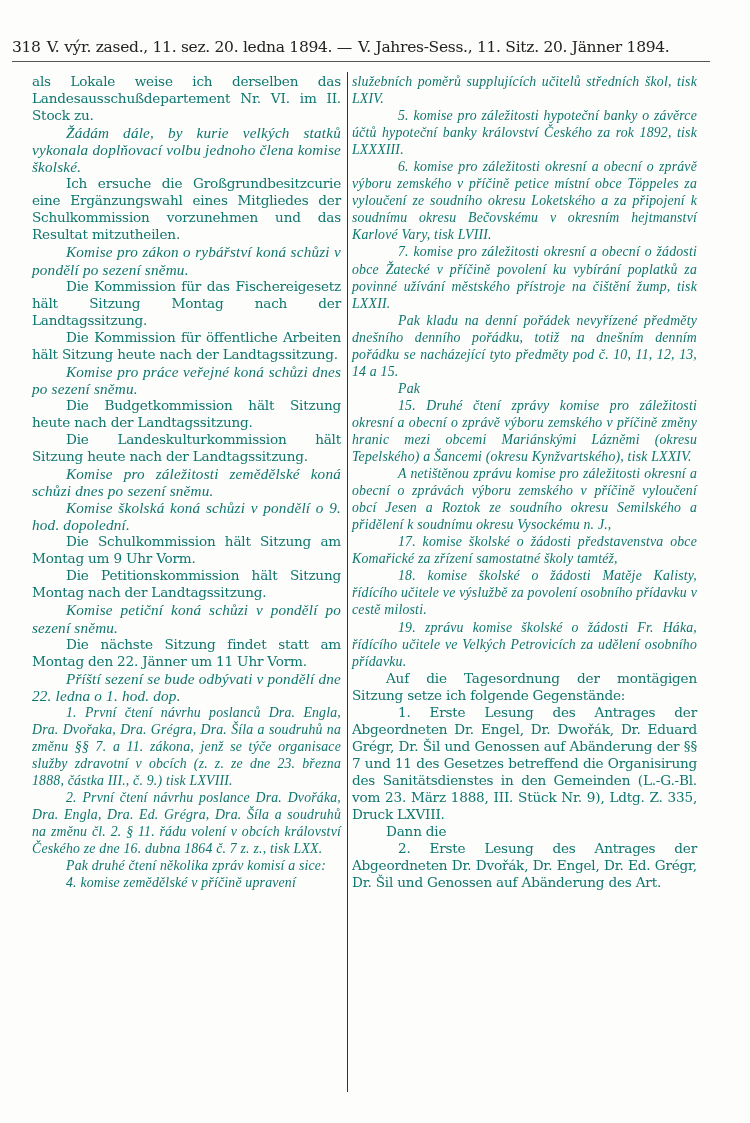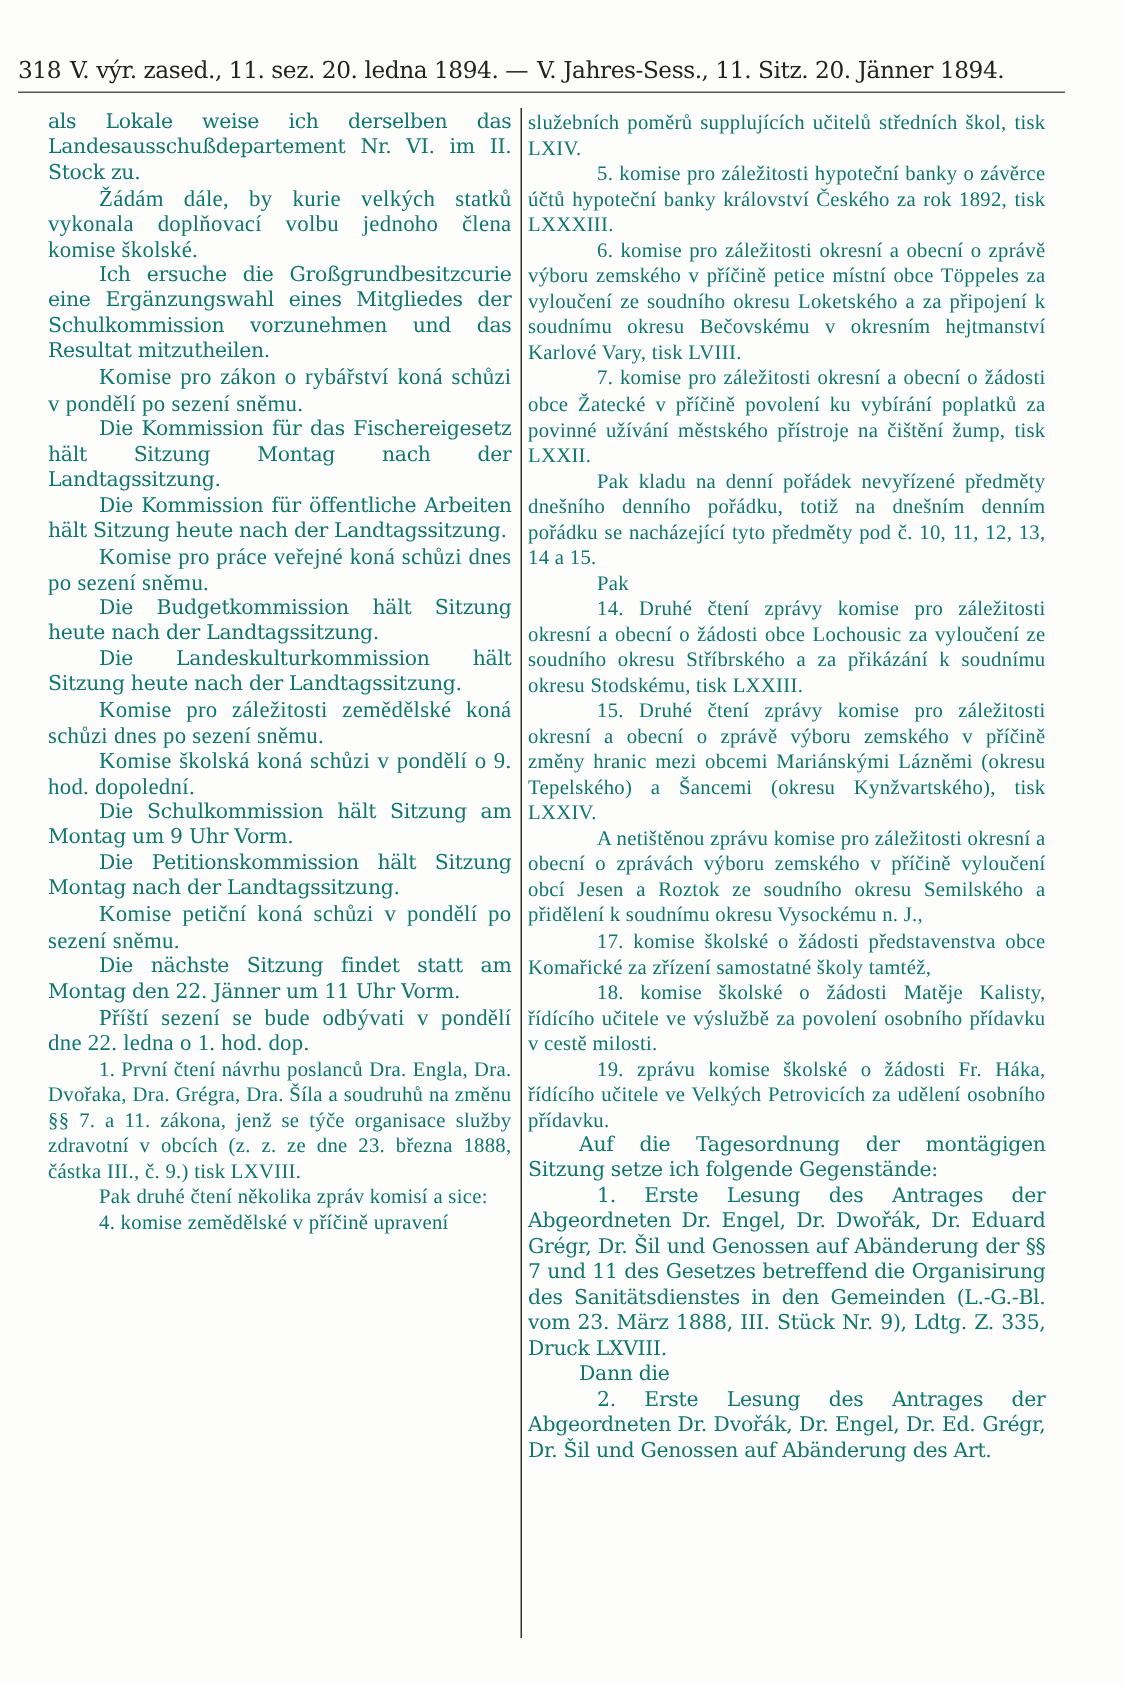--- a/index.html
+++ b/index.html
@@ -18,21 +18,21 @@
       position: absolute; top: 73px;
       font-family: "Liberation Serif", serif; font-size: 15.1px; line-height: 17.05px;
       text-align: justify; color: #0f766e;
     }
     .col.left { left: 32px; width: 309px; }
     .col.right { left: 352px; width: 345px; }
     .col p { margin: 0; text-indent: 34px; }
     .col p.cont { text-indent: 0; }
     .col p.deep { text-indent: 46px; }
     .fr { font-family: "DejaVu Serif", serif; font-size: 13.6px; letter-spacing: -0.2px; }
-    .cz { font-family: "Liberation Serif", serif; font-size: 15.2px; letter-spacing: 0.2px; }
+    .cz { font-family: "Liberation Serif", serif; font-size: 15.2px; letter-spacing: 0.2px; font-style: italic; }
     .sm { font-size: 13.8px; }
   </style>
 </head>
 <body>
 
 <div class="page">
   <div class="header">
     <span class="num">318</span><span>V. výr. zased., 11. sez. 20. ledna 1894. —</span><span>V. Jahres-Sess., 11. Sitz. 20. Jänner 1894.</span>
   </div>
   <div class="header-rule" style="width:698px"></div>
@@ -49,31 +49,31 @@
       <p class="fr">Die Budgetkommission hält Sitzung heute nach der Landtagssitzung.</p>
       <p class="fr">Die Landeskulturkommission hält Sitzung heute nach der Landtagssitzung.</p>
       <p class="cz">Komise pro záležitosti zemědělské koná schůzi dnes po sezení sněmu.</p>
       <p class="cz">Komise školská koná schůzi v pondělí o 9. hod. dopolední.</p>
       <p class="fr">Die Schulkommission hält Sitzung am Montag um 9 Uhr Vorm.</p>
       <p class="fr">Die Petitionskommission hält Sitzung Montag nach der Landtagssitzung.</p>
       <p class="cz">Komise petiční koná schůzi v pondělí po sezení sněmu.</p>
       <p class="fr">Die nächste Sitzung findet statt am Montag den 22. Jänner um 11 Uhr Vorm.</p>
       <p class="cz">Příští sezení se bude odbývati v pondělí dne 22. ledna o 1. hod. dop.</p>
       <p class="cz sm">1. První čtení návrhu poslanců Dra. Engla, Dra. Dvořaka, Dra. Grégra, Dra. Šíla a soudruhů na změnu §§ 7. a 11. zákona, jenž se týče organisace služby zdravotní v obcích (z. z. ze dne 23. března 1888, částka III., č. 9.) tisk LXVIII.</p>
+      <p class="cz sm">2. První čtení návrhu poslance Dra. Dvořáka, Dra. Engla, Dra. Ed. Grégra, Dra. Šíla a soudruhů na změnu čl. 2. § 11. řádu volení v obcích království Českého ze dne 16. dubna 1864 č. 7 z. z., tisk LXX.</p>
       <p class="cz sm">Pak druhé čtení několika zpráv komisí a sice:</p>
       <p class="cz sm">4. komise zemědělské v příčině upravení</p>
     </div>
   <div class="col right" id="right-col">
       <p class="cz sm cont">služebních poměrů supplujících učitelů středních škol, tisk LXIV.</p>
       <p class="cz sm deep">5. komise pro záležitosti hypoteční banky o závěrce účtů hypoteční banky království Českého za rok 1892, tisk LXXXIII.</p>
       <p class="cz sm deep">6. komise pro záležitosti okresní a obecní o zprávě výboru zemského v příčině petice místní obce Töppeles za vyloučení ze soudního okresu Loketského a za připojení k soudnímu okresu Bečovskému v okresním hejtmanství Karlové Vary, tisk LVIII.</p>
       <p class="cz sm deep">7. komise pro záležitosti okresní a obecní o žádosti obce Žatecké v příčině povolení ku vybírání poplatků za povinné užívání městského přístroje na čištění žump, tisk LXXII.</p>
       <p class="cz sm deep">Pak kladu na denní pořádek nevyřízené předměty dnešního denního pořádku, totiž na dnešním denním pořádku se nacházející tyto předměty pod č. 10, 11, 12, 13, 14 a 15.</p>
       <p class="cz sm deep">Pak</p>
-      <p class="cz sm deep">14. Druhé čtení zprávy komise pro záležitosti okresní a obecní o žádosti obce Lochousic za vyloučení ze soudního okresu Stříbrského a za přikázání k soudnímu okresu Stodskému, tisk LXXIII.</p>
       <p class="cz sm deep">15. Druhé čtení zprávy komise pro záležitosti okresní a obecní o zprávě výboru zemského v příčině změny hranic mezi obcemi Mariánskými Lázněmi (okresu Tepelského) a Šancemi (okresu Kynžvartského), tisk LXXIV.</p>
       <p class="cz sm deep">A netištěnou zprávu komise pro záležitosti okresní a obecní o zprávách výboru zemského v příčině vyloučení obcí Jesen a Roztok ze soudního okresu Semilského a přidělení k soudnímu okresu Vysockému n. J.,</p>
       <p class="cz sm deep">17. komise školské o žádosti představenstva obce Komařické za zřízení samostatné školy tamtéž,</p>
       <p class="cz sm deep">18. komise školské o žádosti Matěje Kalisty, řídícího učitele ve výslužbě za povolení osobního přídavku v cestě milosti.</p>
       <p class="cz sm deep">19. zprávu komise školské o žádosti Fr. Háka, řídícího učitele ve Velkých Petrovicích za udělení osobního přídavku.</p>
       <p class="fr">Auf die Tagesordnung der montägigen Sitzung setze ich folgende Gegenstände:</p>
       <p class="fr deep">1. Erste Lesung des Antrages der Abgeordneten Dr. Engel, Dr. Dwořák, Dr. Eduard Grégr, Dr. Šil und Genossen auf Abänderung der §§ 7 und 11 des Gesetzes betreffend die Organisirung des Sanitätsdienstes in den Gemeinden (L.-G.-Bl. vom 23. März 1888, III. Stück Nr. 9), Ldtg. Z. 335, Druck LXVIII.</p>
       <p class="fr">Dann die</p>
       <p class="fr deep">2. Erste Lesung des Antrages der Abgeordneten Dr. Dvořák, Dr. Engel, Dr. Ed. Grégr, Dr. Šil und Genossen auf Abänderung des Art.</p>
     </div>

